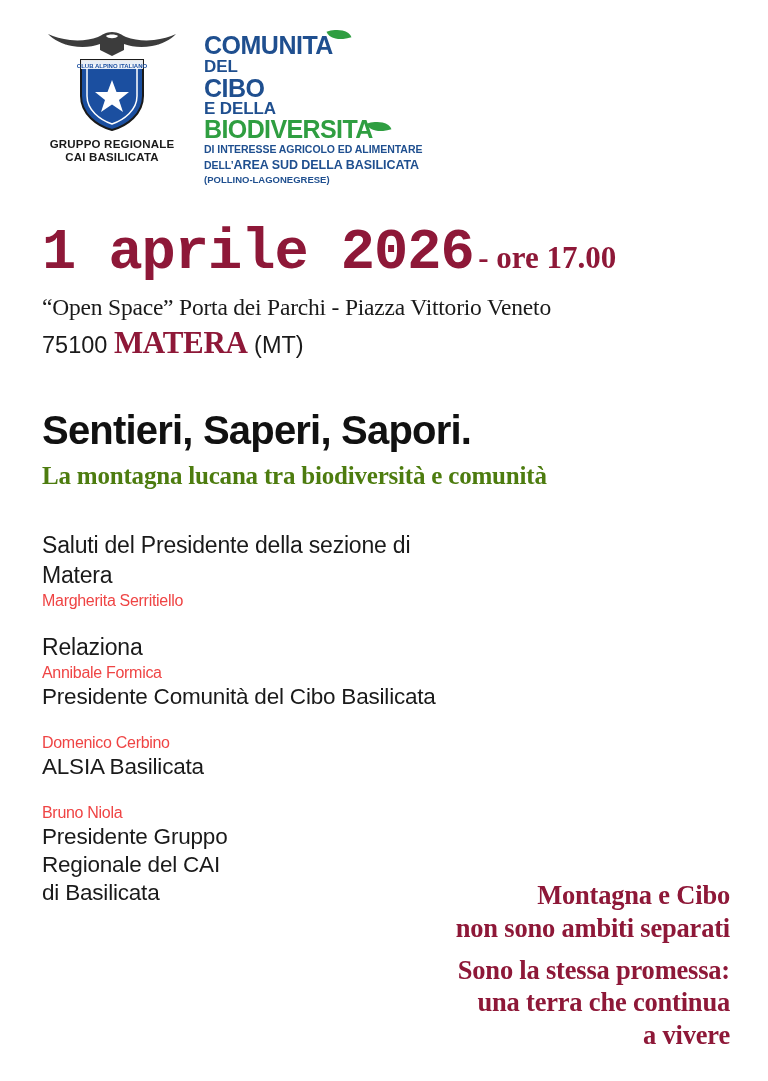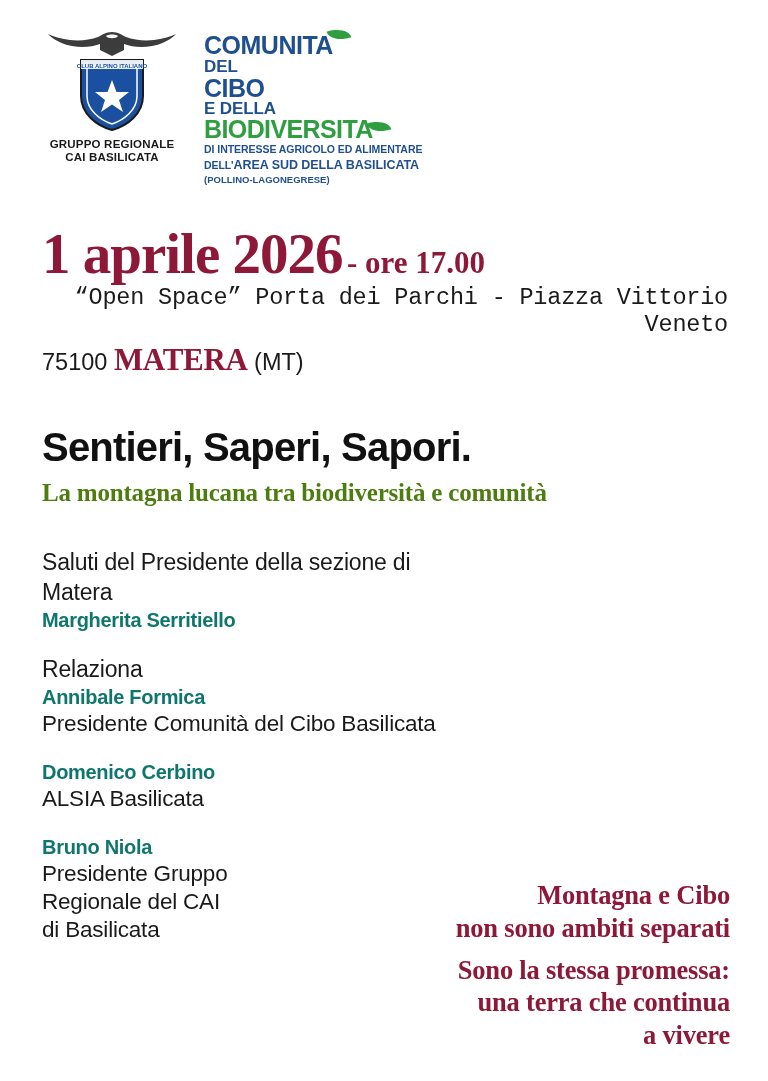--- a/index.html
+++ b/index.html
@@ -123,43 +123,42 @@
 
   
   .date-block {
     margin-top: 40px;
     padding-left: 4px;
   }
   .date-line {
     white-space: nowrap;
   }
   .date-main {
-    font-family: Liberation Serif, serif;
+    font-family: Liberation Mono, monospace;
     font-weight: bold;
     font-size: 57px;
     color: #8e1838;
     letter-spacing: -1px;
     line-height: 1;
   }
   .date-hour {
     font-family: "Liberation Serif", serif;
     font-weight: bold;
     font-size: 31px;
     color: #8e1838;
     letter-spacing: 0px;
     line-height: 1;
   }
   .venue {
-    margin-top: 2px;
-    font-family: Liberation Mono, monospace;
+    margin-top: 12px;
+    font-family: Liberation Serif, serif;
     font-size: 23.5px;
     color: #1a1a1a;
     letter-spacing: -0.2px;
     line-height: 1.15;
-    text-align: right;
   }
   .city-line {
     margin-top: 4px;
     font-family: "Liberation Sans", sans-serif;
     font-size: 23.5px;
     color: #1a1a1a;
     line-height: 1.15;
   }
   .city-name {
     font-family: "Liberation Serif", serif;
@@ -204,23 +203,23 @@
   }
   .pg-label {
     font-family: "Liberation Sans", sans-serif;
     font-size: 23px;
     color: #1a1a1a;
     line-height: 1.3;
     letter-spacing: -0.2px;
   }
   .pg-name {
     font-family: "Liberation Sans", sans-serif;
-    font-weight: bold;
-    font-size: 20px;
-    color: #0f766e;
+    font-weight: normal;
+    font-size: 16px;
+    color: #ef4444;
     line-height: 1.25;
     letter-spacing: -0.3px;
   }
   .pg-role {
     font-family: "Liberation Sans", sans-serif;
     font-size: 22.5px;
     color: #1a1a1a;
     line-height: 1.25;
     letter-spacing: -0.2px;
   }

